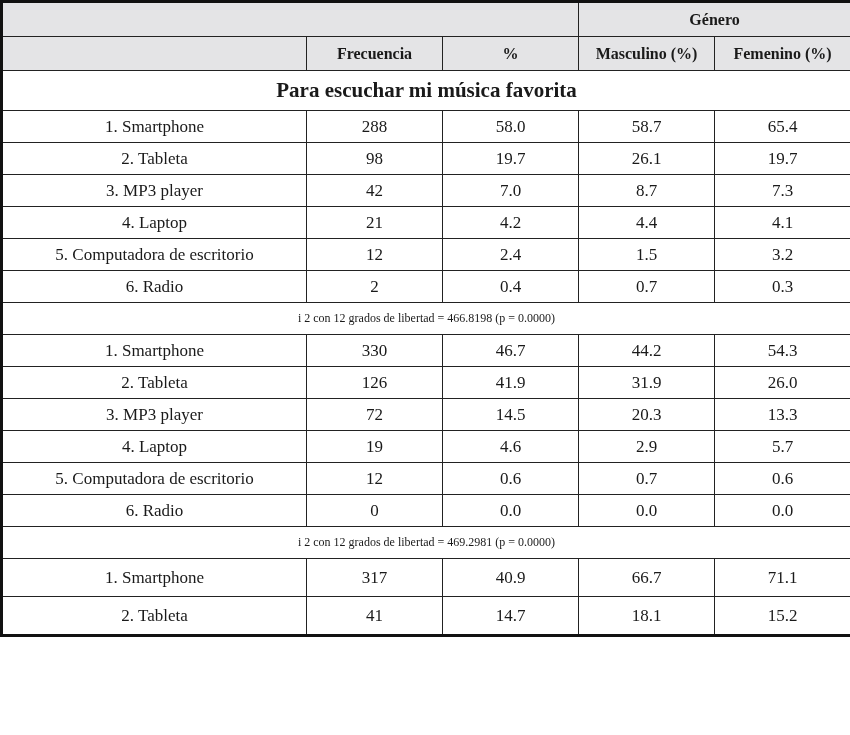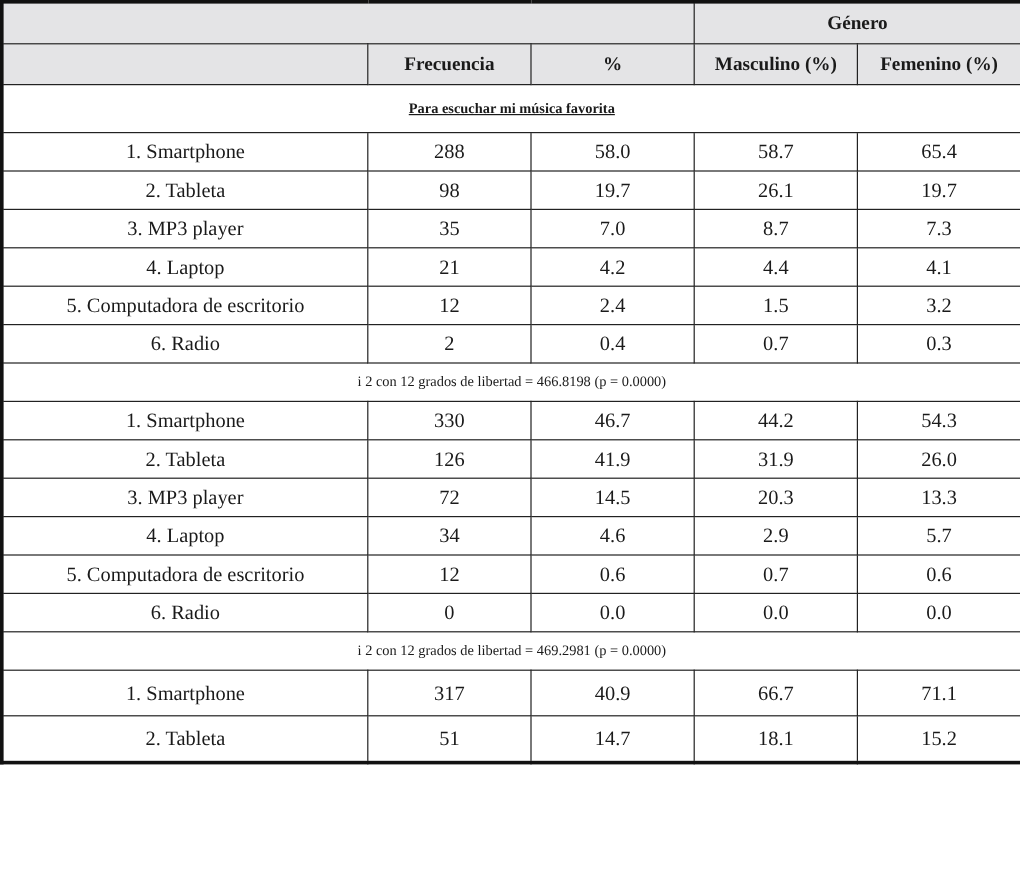--- a/index.html
+++ b/index.html
@@ -15,21 +15,21 @@
   td, th {
     border: 1.5px solid #222;
     text-align: center;
     padding: 0;
     font-size: 17px;
     font-weight: normal;
   }
   thead th { background: #e4e4e6; font-weight: bold; font-size: 16px; }
   .r-head1 th { height: 33px; }
   .r-head2 th { height: 33px; margin-top: 20px; }
-  .r-section td { height: 39px; font-weight: bold; font-size: 12px; text-decoration: underline; }
+  .r-section td { height: 39px; font-weight: bold; font-size: 21px; }
   .r-data td { height: 31px; }
   .r-stat td { height: 31px; font-size: 12px; }
   .r-data2 td { height: 37px; }
   col.c0 { width: 305px; }
   col.c1 { width: 136px; }
   col.c2 { width: 136px; }
   col.c3 { width: 136px; }
   col.c4 { width: 137px; }
 </style>
 </head>
@@ -70,21 +70,21 @@
     </tr>
     <tr class="r-data">
       <td>2. Tableta</td>
       <td>98</td>
       <td>19.7</td>
       <td>26.1</td>
       <td>19.7</td>
     </tr>
     <tr class="r-data">
       <td>3. MP3 player</td>
-      <td>35</td>
+      <td>42</td>
       <td>7.0</td>
       <td>8.7</td>
       <td>7.3</td>
     </tr>
     <tr class="r-data">
       <td>4. Laptop</td>
       <td>21</td>
       <td>4.2</td>
       <td>4.4</td>
       <td>4.1</td>
@@ -123,21 +123,21 @@
     </tr>
     <tr class="r-data">
       <td>3. MP3 player</td>
       <td>72</td>
       <td>14.5</td>
       <td>20.3</td>
       <td>13.3</td>
     </tr>
     <tr class="r-data">
       <td>4. Laptop</td>
-      <td>34</td>
+      <td>19</td>
       <td>4.6</td>
       <td>2.9</td>
       <td>5.7</td>
     </tr>
     <tr class="r-data">
       <td>5. Computadora de escritorio</td>
       <td>12</td>
       <td>0.6</td>
       <td>0.7</td>
       <td>0.6</td>
@@ -155,19 +155,19 @@
 
     <tr class="r-data2">
       <td>1. Smartphone</td>
       <td>317</td>
       <td>40.9</td>
       <td>66.7</td>
       <td>71.1</td>
     </tr>
     <tr class="r-data2">
       <td>2. Tableta</td>
-      <td>51</td>
+      <td>41</td>
       <td>14.7</td>
       <td>18.1</td>
       <td>15.2</td>
     </tr>
   </tbody>
 </table>
 
 </body></html>

